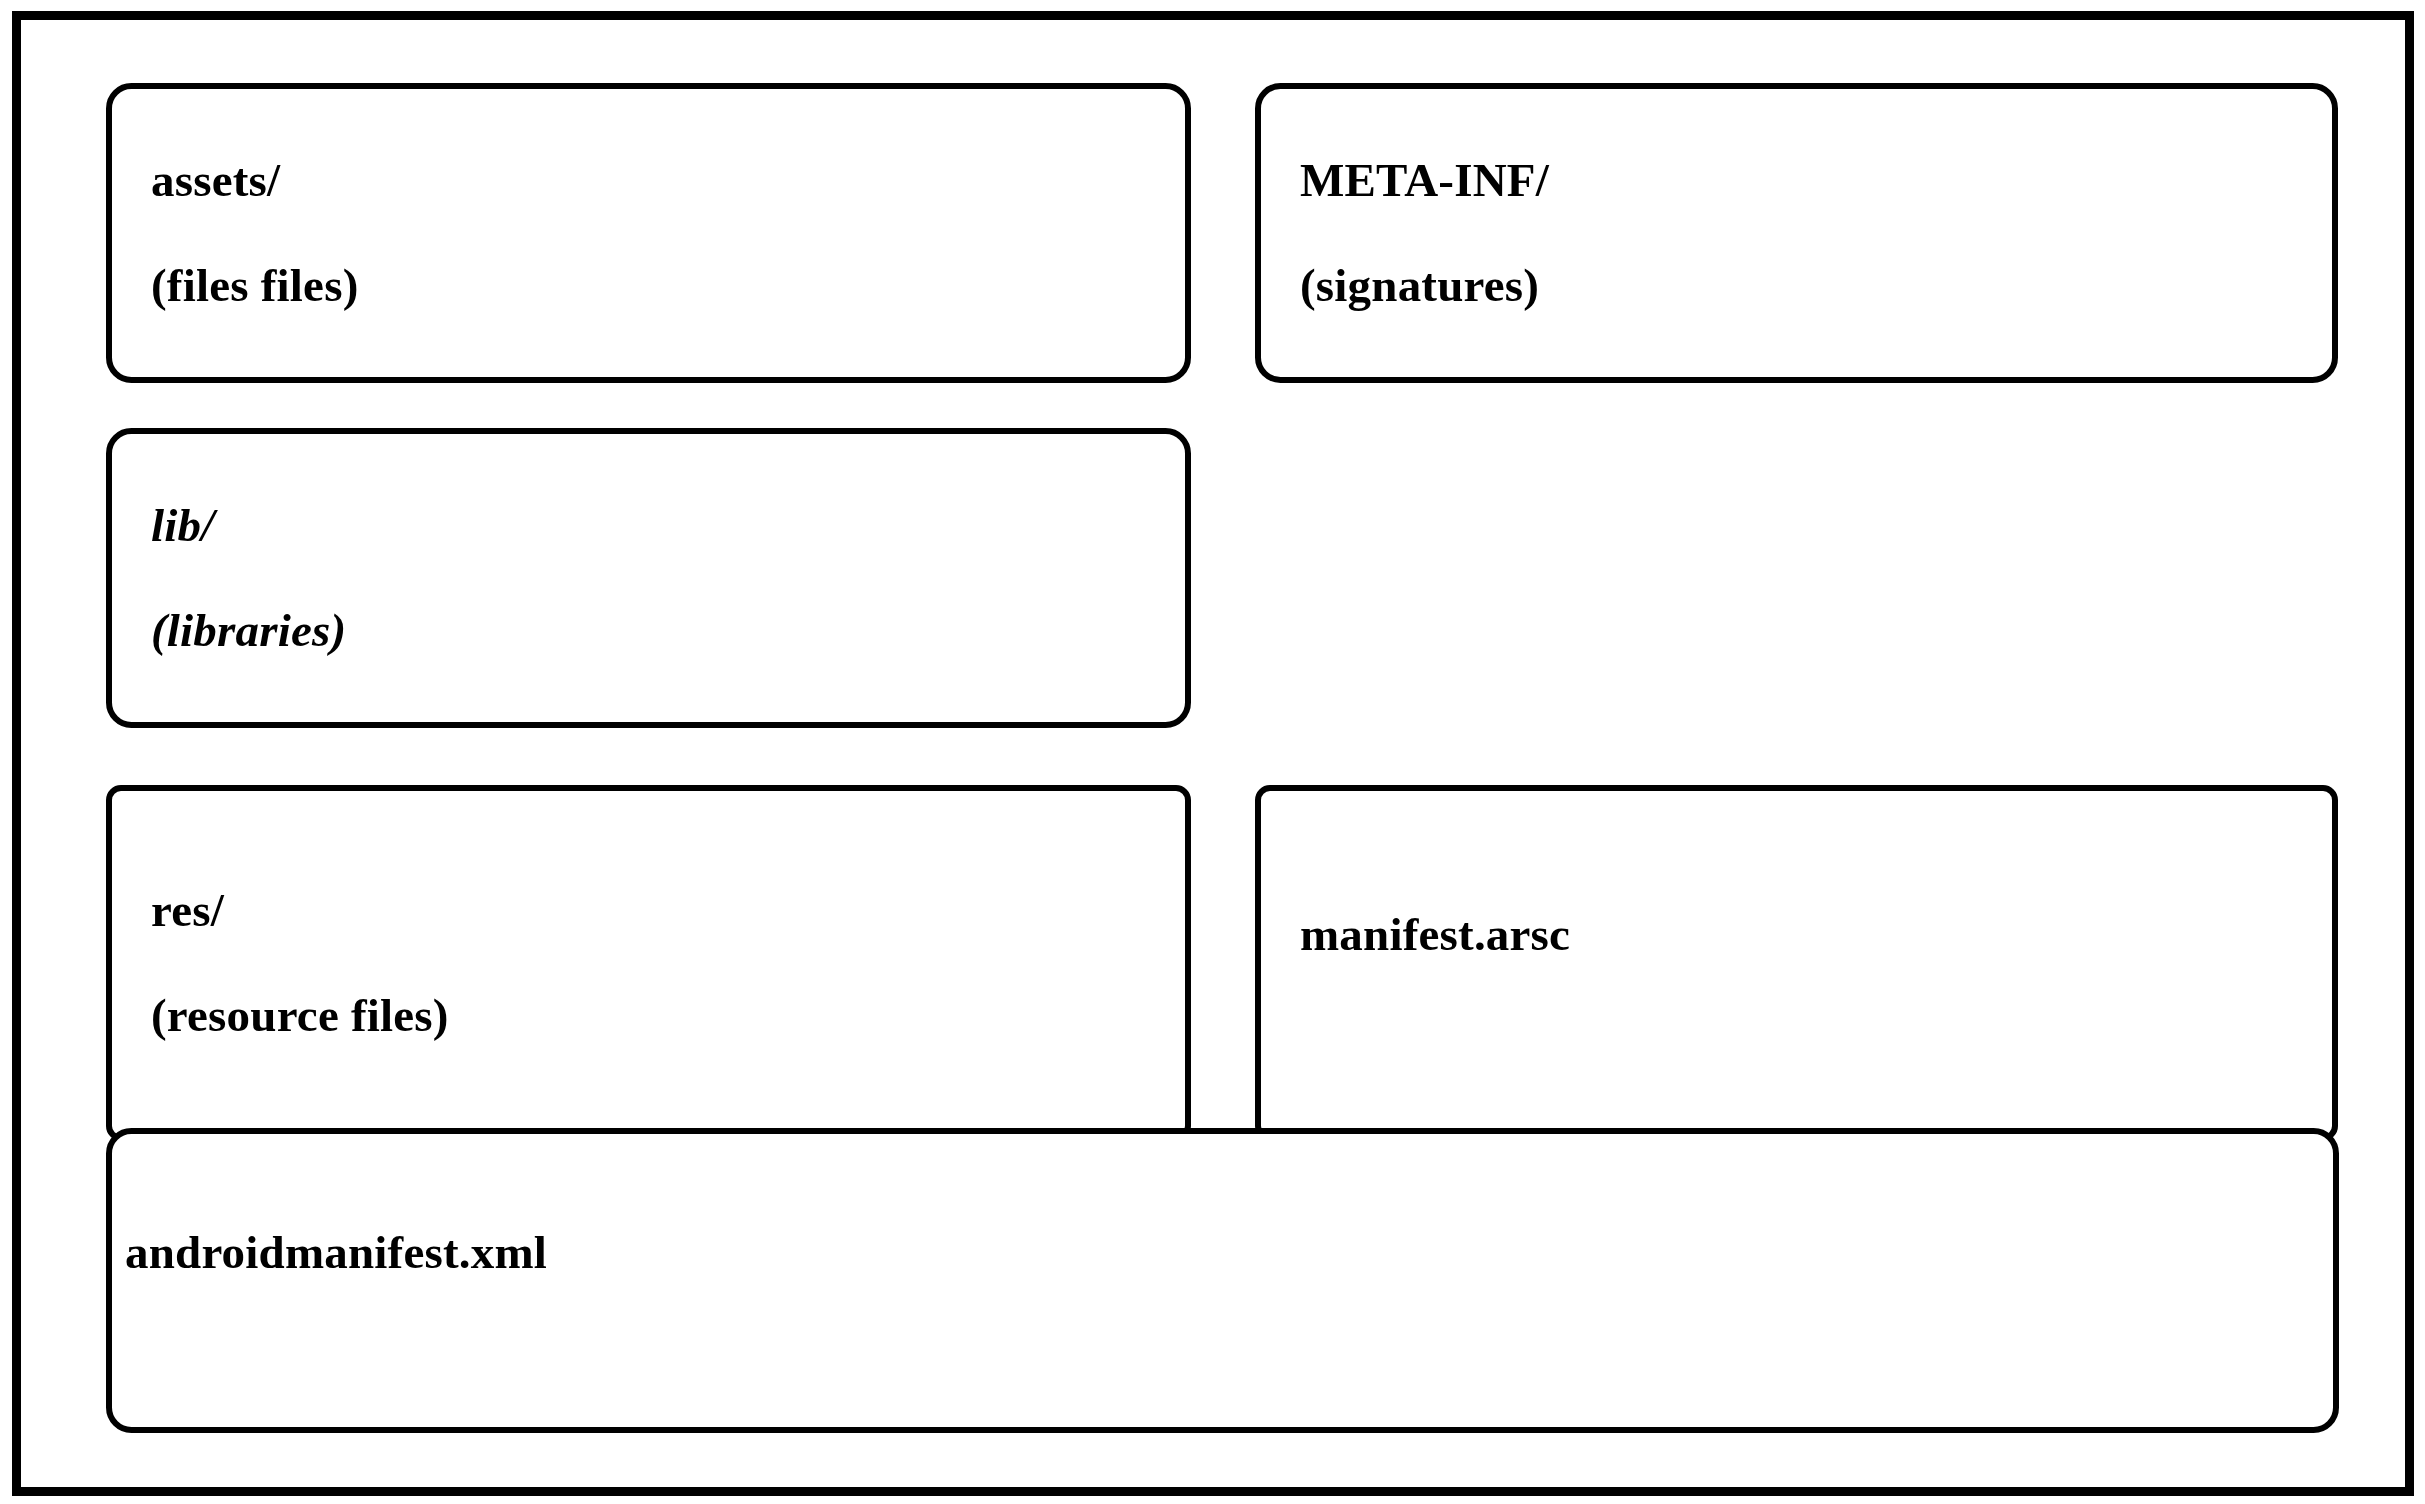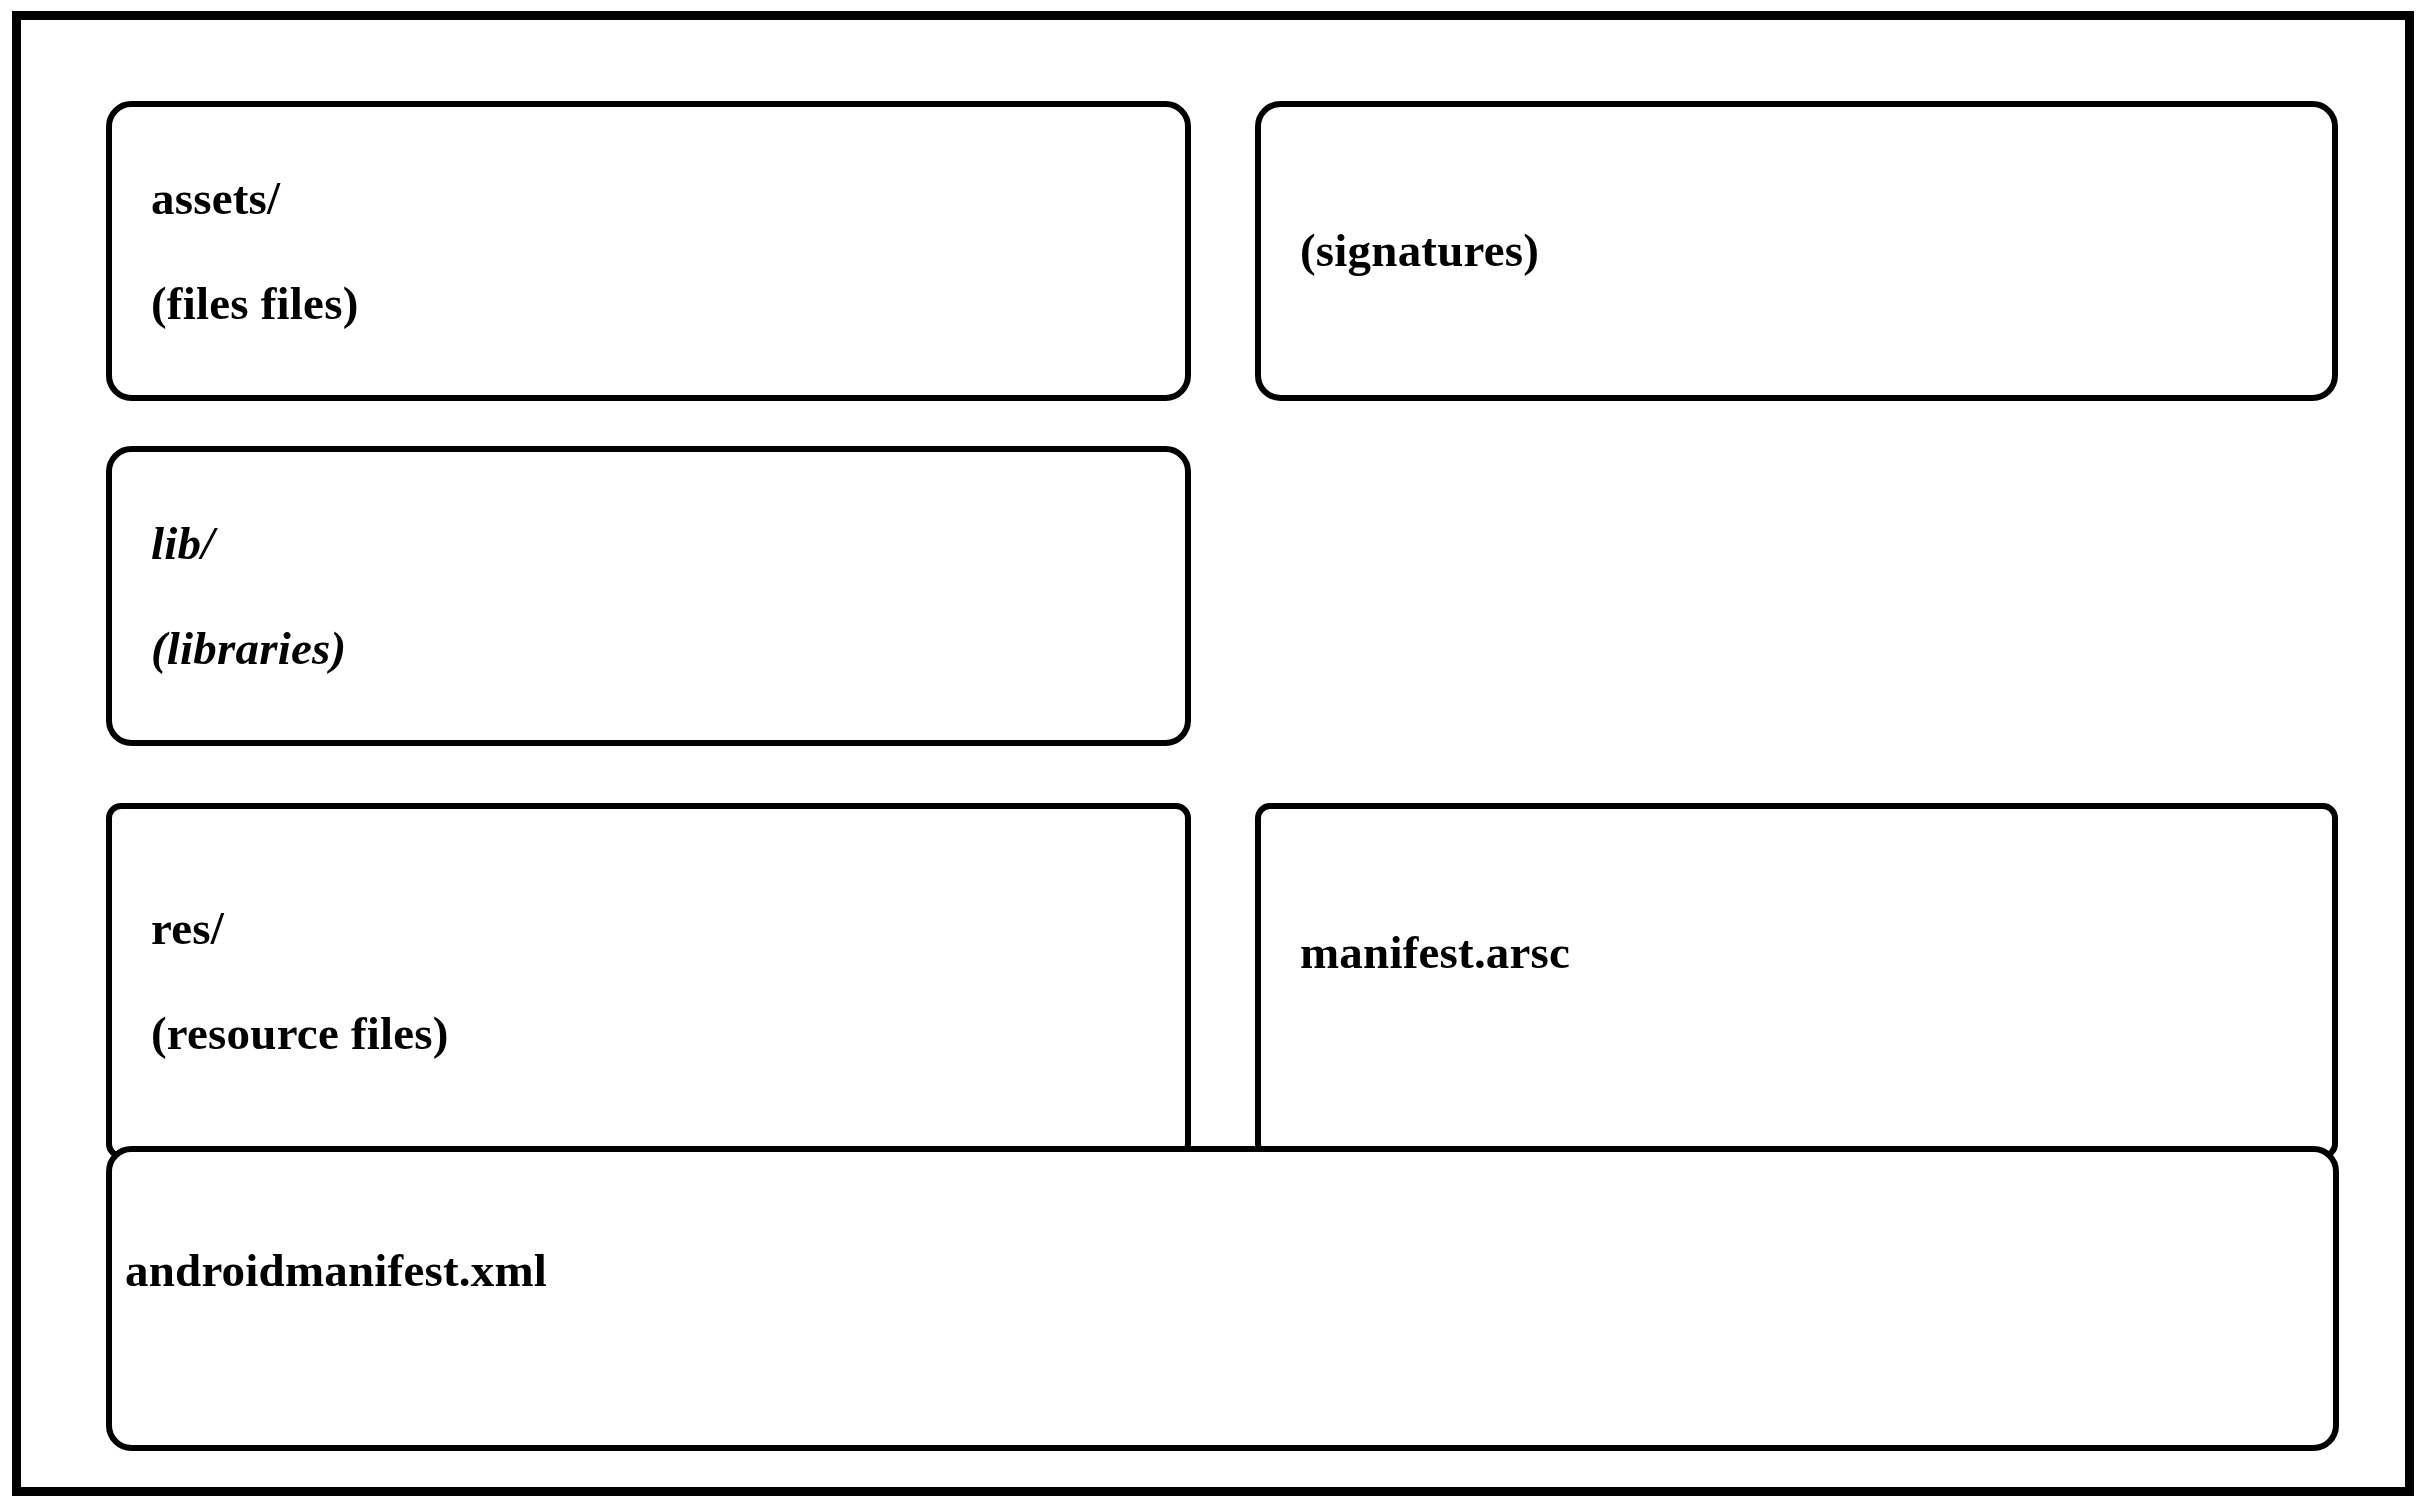--- a/index.html
+++ b/index.html
@@ -23,21 +23,21 @@
     height: 1485px;
     box-sizing: border-box;
     border: 9.3px solid #000000;
     background: #ffffff;
   }
 
   
   .grid {
     position: absolute;
     left: 85px;      
-    top: 81px;        
+    top: 63px;        
     width: 2233px;    
     height: 1350px;   
   }
 
   .box {
     position: absolute;
     box-sizing: border-box;
     border: 6.8px solid #000000;
     border-radius: 25.4px;
     background: #ffffff;
@@ -73,20 +73,21 @@
 
 <div id="apk-structure-diagram">
   <div class="grid">
 
     <div class="box col-left row-1">
       <span class="title">assets/</span>
       <span class="subtitle">(files files)</span>
     </div>
 
     <div class="box col-right row-1">
+      <span class="title">META-INF/</span>
       <span class="subtitle">(signatures)</span>
     </div>
 
     <div class="box col-left row-2">
       <span class="title">lib/</span>
       <span class="subtitle">(libraries)</span>
     </div>
 
 
     <div class="box col-left row-3">

